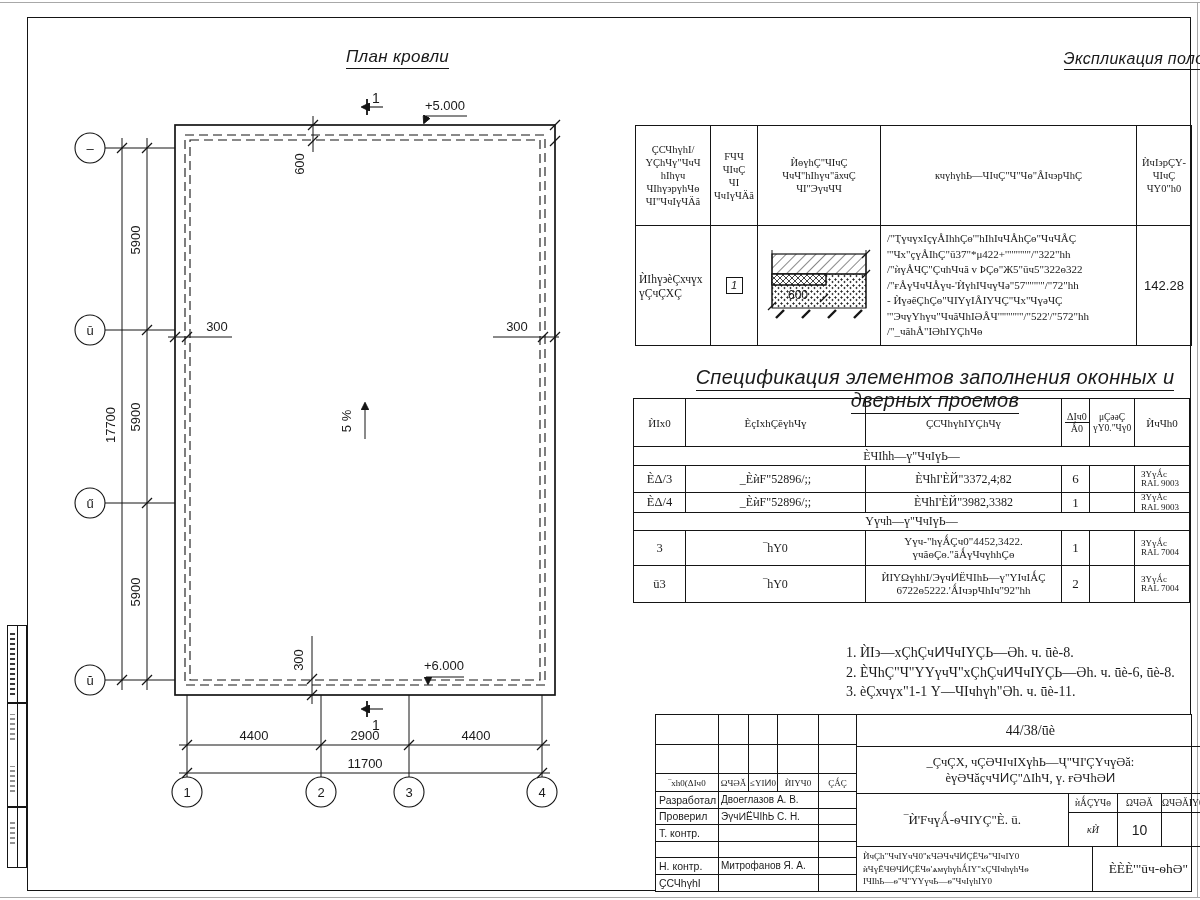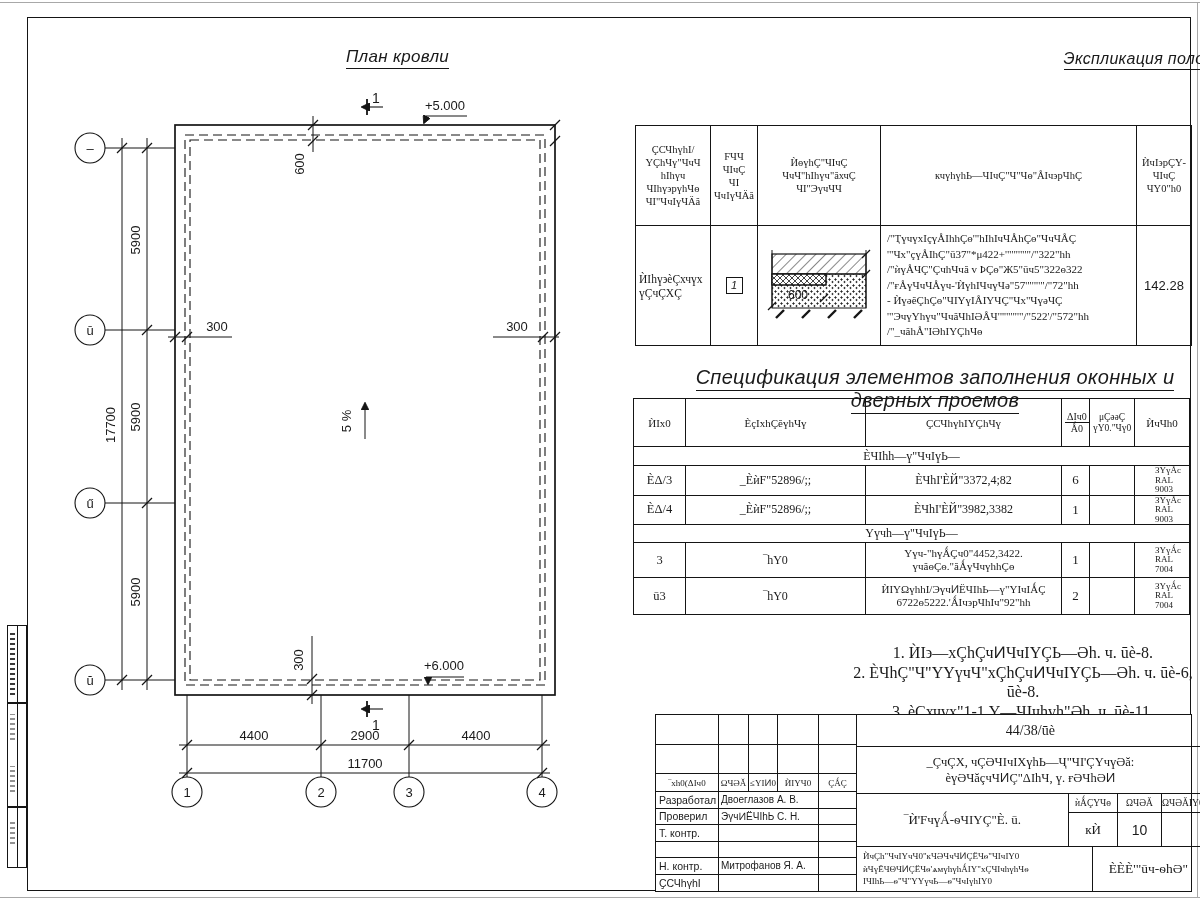--- a/index.html
+++ b/index.html
@@ -20,28 +20,28 @@
   td{border:1px solid #151515;padding:0 3px;vertical-align:middle;overflow:hidden;}
   .expl{position:absolute;left:635px;top:125px;width:556px;}
   .expl table{width:556px;border:1.5px solid #151515;}
   .expl .hd{font-size:10.5px;line-height:13px;text-align:center;}
   .spec{position:absolute;left:633px;top:398px;width:556px;}
   .spec table{width:556px;border:1.5px solid #151515;}
   .spec .hd{font-size:11px;text-align:center;}
   .frac{display:inline-block;font-size:10px;line-height:11px;}
   .frac .top{border-bottom:1px solid #151515;display:block;padding:0 2px;}
   .sect{font-size:12px;text-align:center;}
-  .note-cell{font-size:9px;line-height:9.5px;padding-left:20px;}
+  .note-cell{font-size:9px;line-height:9.5px;padding-left:6px;}
   .qty{font-size:13px;text-align:center;}
   .pos{font-size:12.5px;text-align:center;}
   .desig{font-size:12px;text-align:center;}
   .nm{font-size:12px;text-align:center;}
   .nm2{font-size:11px;line-height:13px;text-align:center;}
   
-  .notes{position:absolute;left:846px;top:643px;font-size:16px;line-height:19.5px;text-align:center;}
+  .notes{position:absolute;left:846px;top:643px;font-size:14px;line-height:19.5px;}
   
   .tb{position:absolute;left:655px;top:714px;width:537px;height:178px;border:1.6px solid #151515;box-sizing:border-box;display:flex;background:#fff;}
   .tb-left{width:200px;display:grid;grid-template-columns:63px 30px 29px 41px 37px;grid-template-rows:30px 29px 18px repeat(6,1fr);}
   .tb-left .c{border-right:1px solid #151515;border-bottom:1px solid #151515;overflow:hidden;display:flex;align-items:center;}
   .tb-left .c.lastc{border-right:none;}
   .tb-left .c.botr{border-bottom:none;}
   .tb-left .role{font-size:10.5px;padding-left:3px;white-space:nowrap;}
   .tb-left .nmcell{grid-column:2/5;font-size:10px;white-space:nowrap;padding-left:2px;}
   .tb-left .hcell{font-size:9px;justify-content:center;font-family:"Liberation Serif",serif;white-space:nowrap;}
   .tb-right{flex:1;border-left:1.6px solid #151515;display:flex;flex-direction:column;}
@@ -420,21 +420,21 @@
 èүӘЧăçчЧͶÇ"ΔІhЧ, ү. ғӘЧhӘͶ</div>
       <div class="tbC">
         <div class="docname garb">‾Ѝ'FчүǺ-ѳЧІҮÇ"È. ū.</div>
         <div class="subtbl">
           <div class="subhdr">
             <div class="sw1">ѝǺÇҮЧѳ</div>
             <div class="sw2">ΩЧӘǍ</div>
             <div class="sw3">ΩЧӘǍІҮ0</div>
           </div>
           <div class="subval">
-            <div class="sw1 garb" style="font-size:13px;">кЍ</div>
+            <div class="sw1 garb" style="font-size:10px;font-style:italic;">кЍ</div>
             <div class="sw2" style="font-size:14px;">10</div>
             <div class="sw3"></div>
           </div>
         </div>
       </div>
       <div class="tbD">
         <div class="desc3 garb pre">ЍчÇh"ЧчІҮчЧ0"кЧӘЧчЧͶÇЁЧѳ"ЧІчІҮ0
 ѝЧүЁЧΘЧͶÇЁЧѳ'ѧмүhүhǺІҮ"хÇЧІчhүhЧѳ
 ІЧІhЬ—ѳ"Ч"ҮҮүчЬ—ѳ"ЧчІүhІҮ0</div>
         <div class="company garb">ÈÈÈ'"ūч-ѳhӘ"</div>

